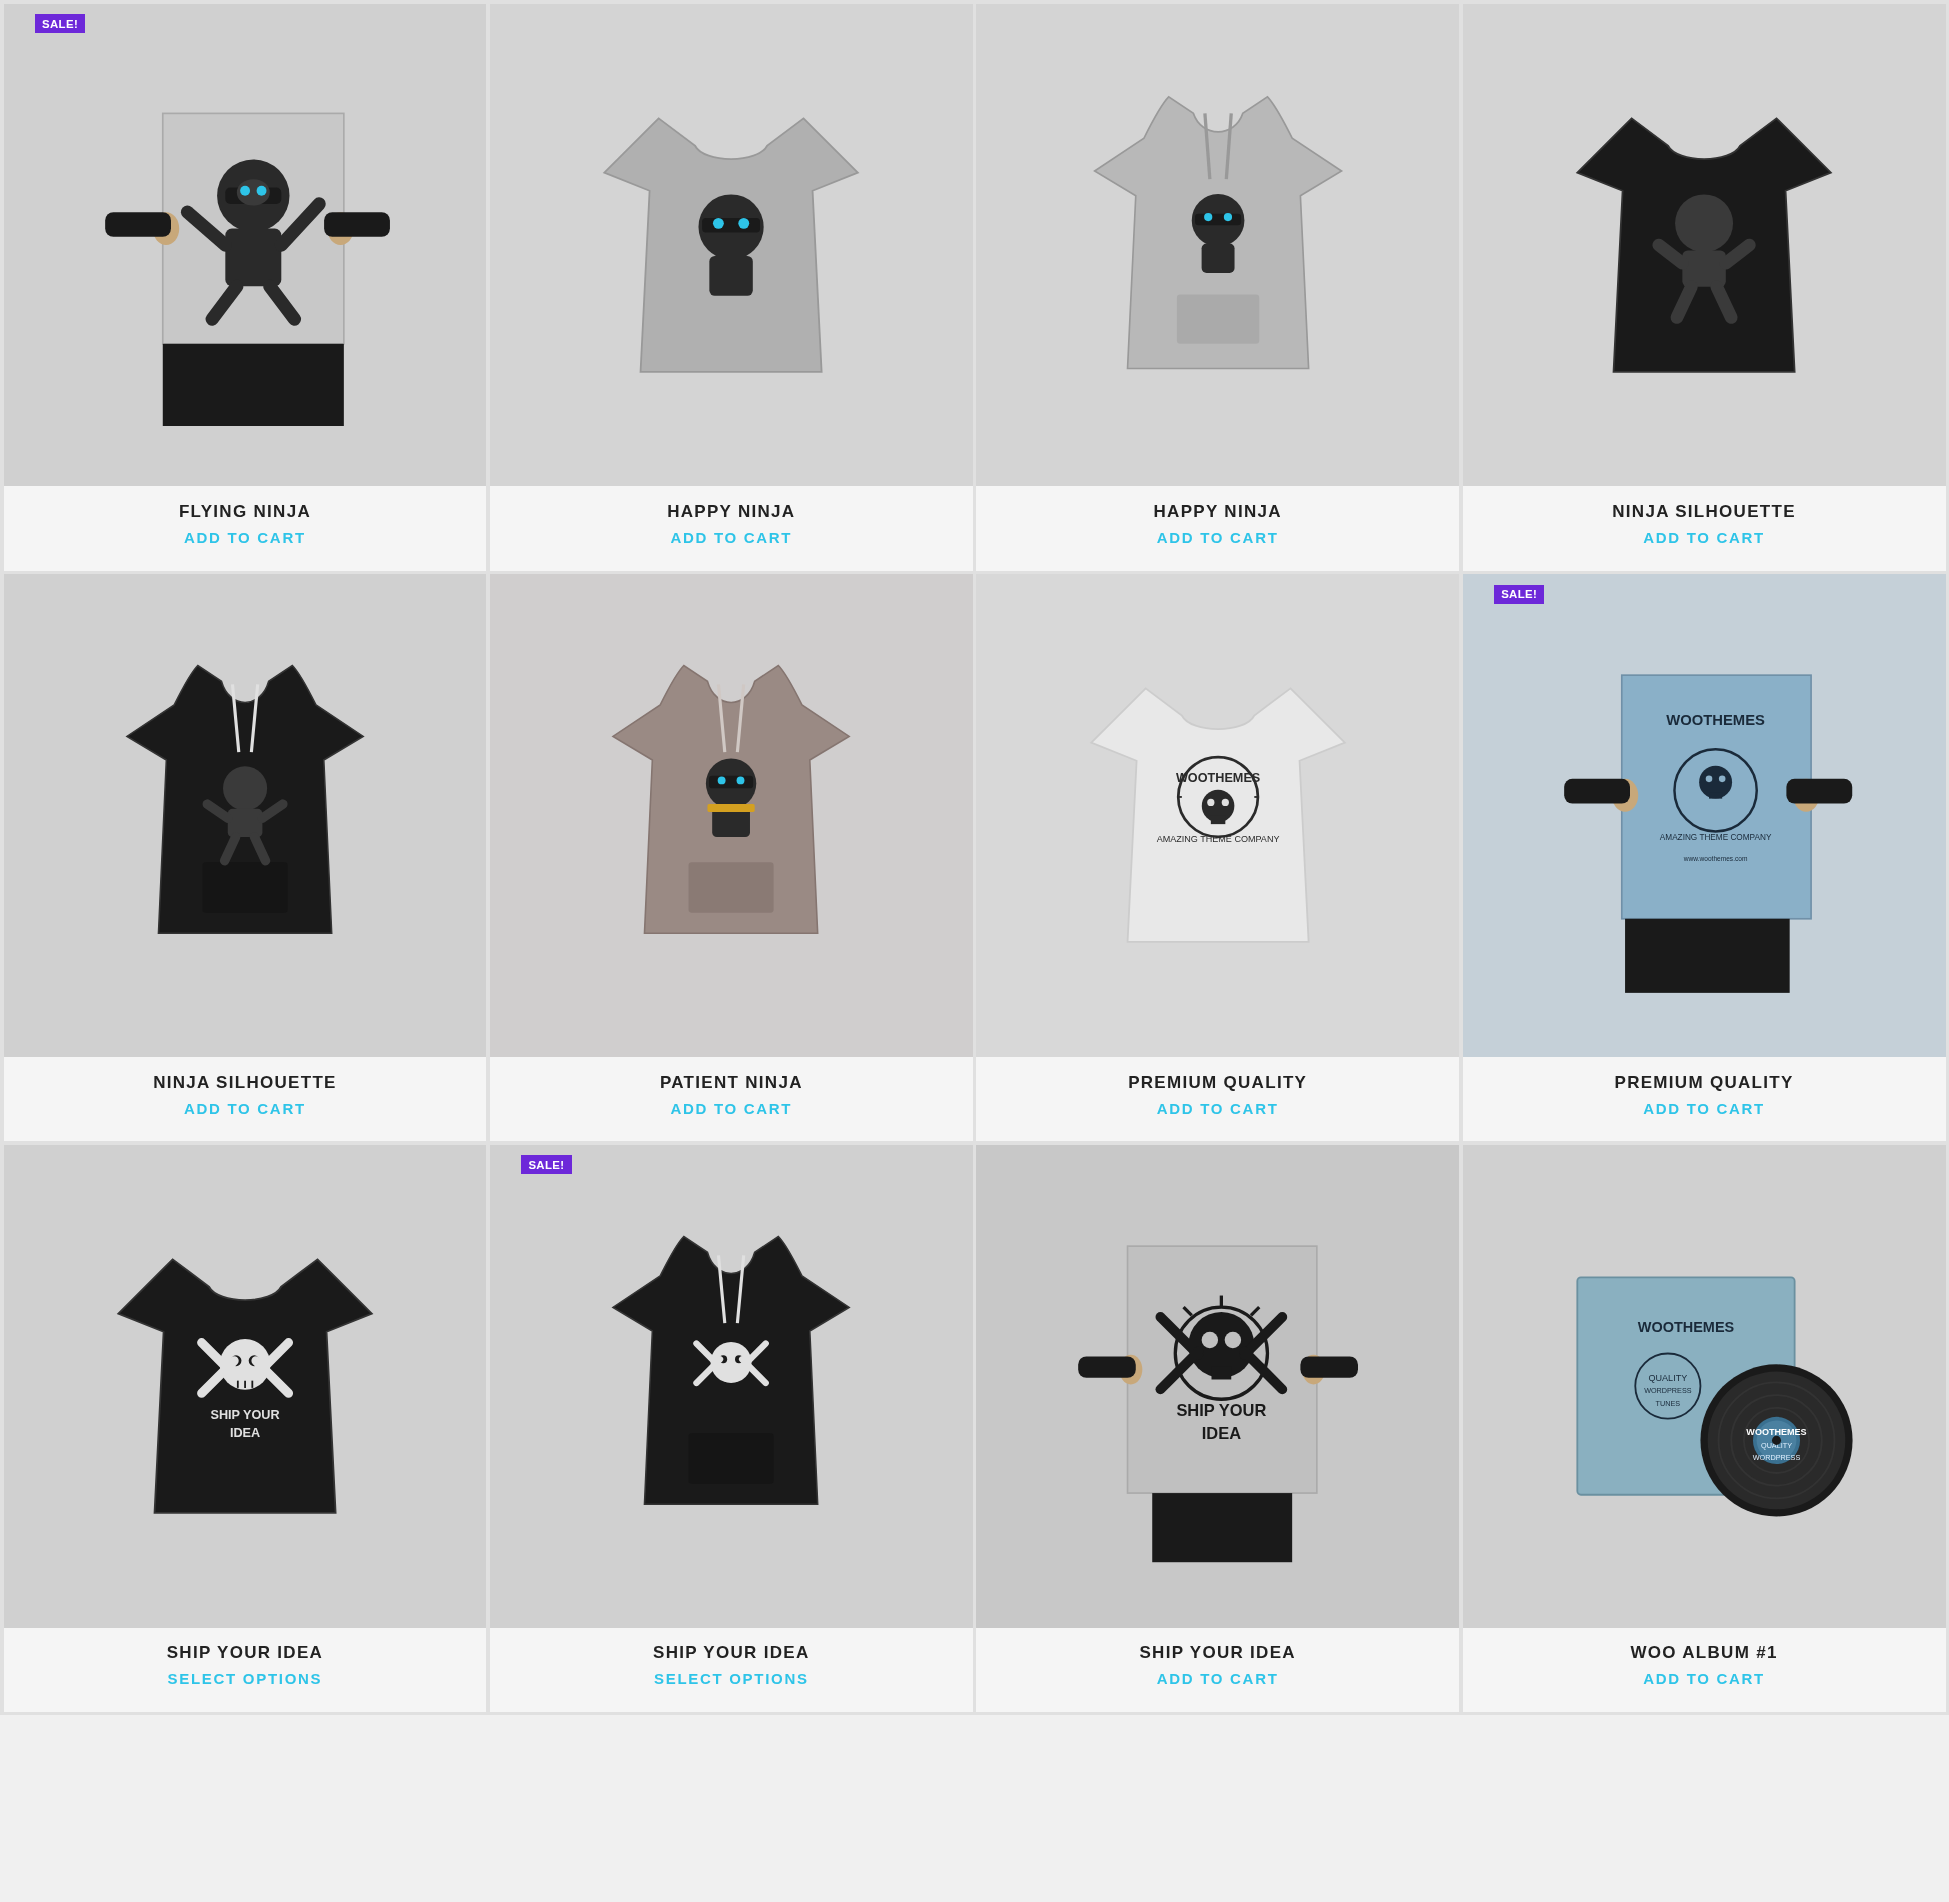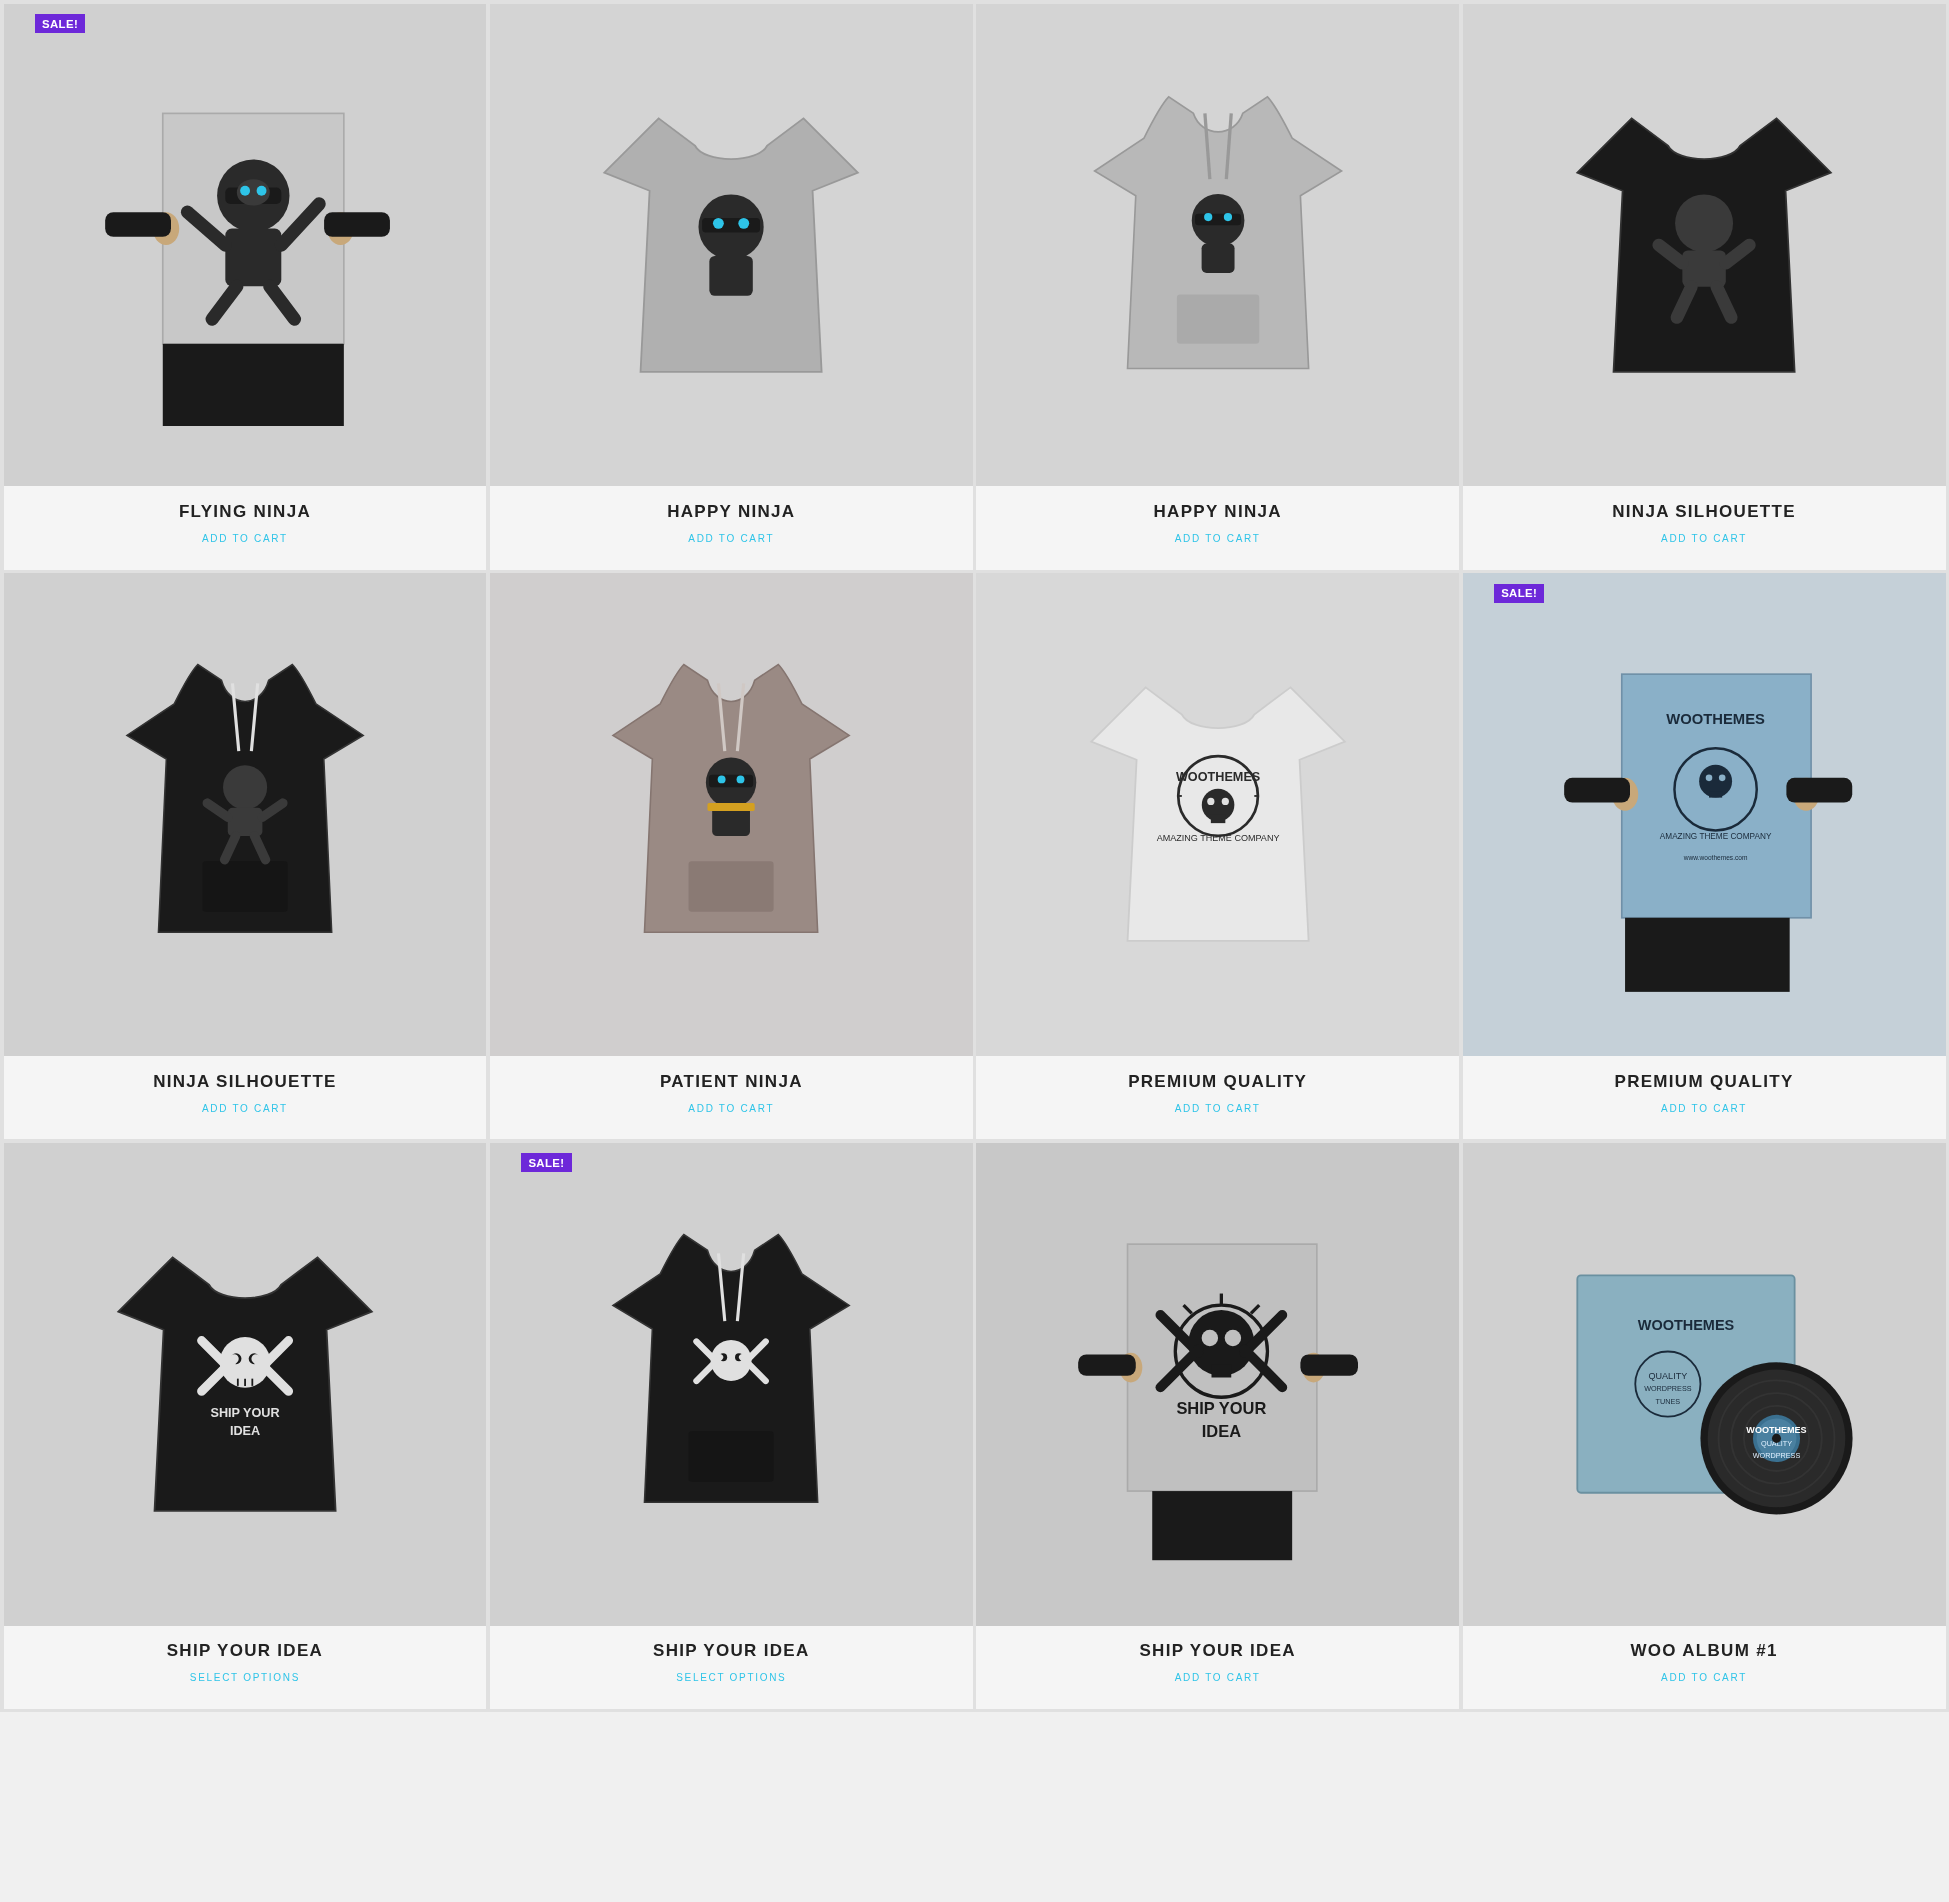--- a/index.html
+++ b/index.html
@@ -52,22 +52,22 @@
     }
     .product-name {
       font-size: 17px;
       font-weight: 800;
       letter-spacing: 1.3px;
       text-transform: uppercase;
       color: #222;
       margin-bottom: 7px;
     }
     .product-action {
-      font-size: 10px;
-      font-weight: 400;
+      font-size: 15px;
+      font-weight: 700;
       letter-spacing: 1.7px;
       text-transform: uppercase;
       color: #2ec4e8;
       cursor: pointer;
       text-decoration: none;
     }
 
     
     .product-svg {
       width: 75%;

